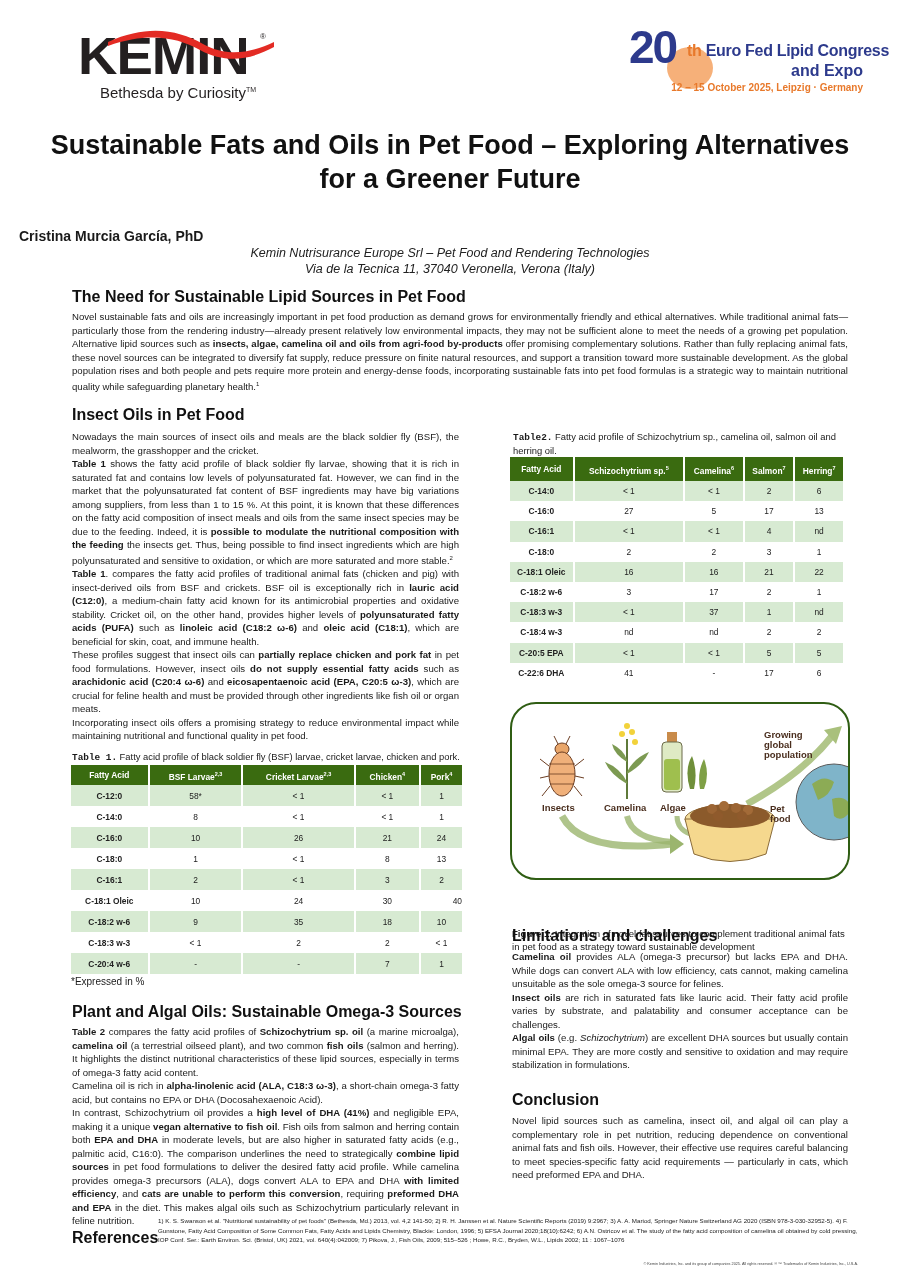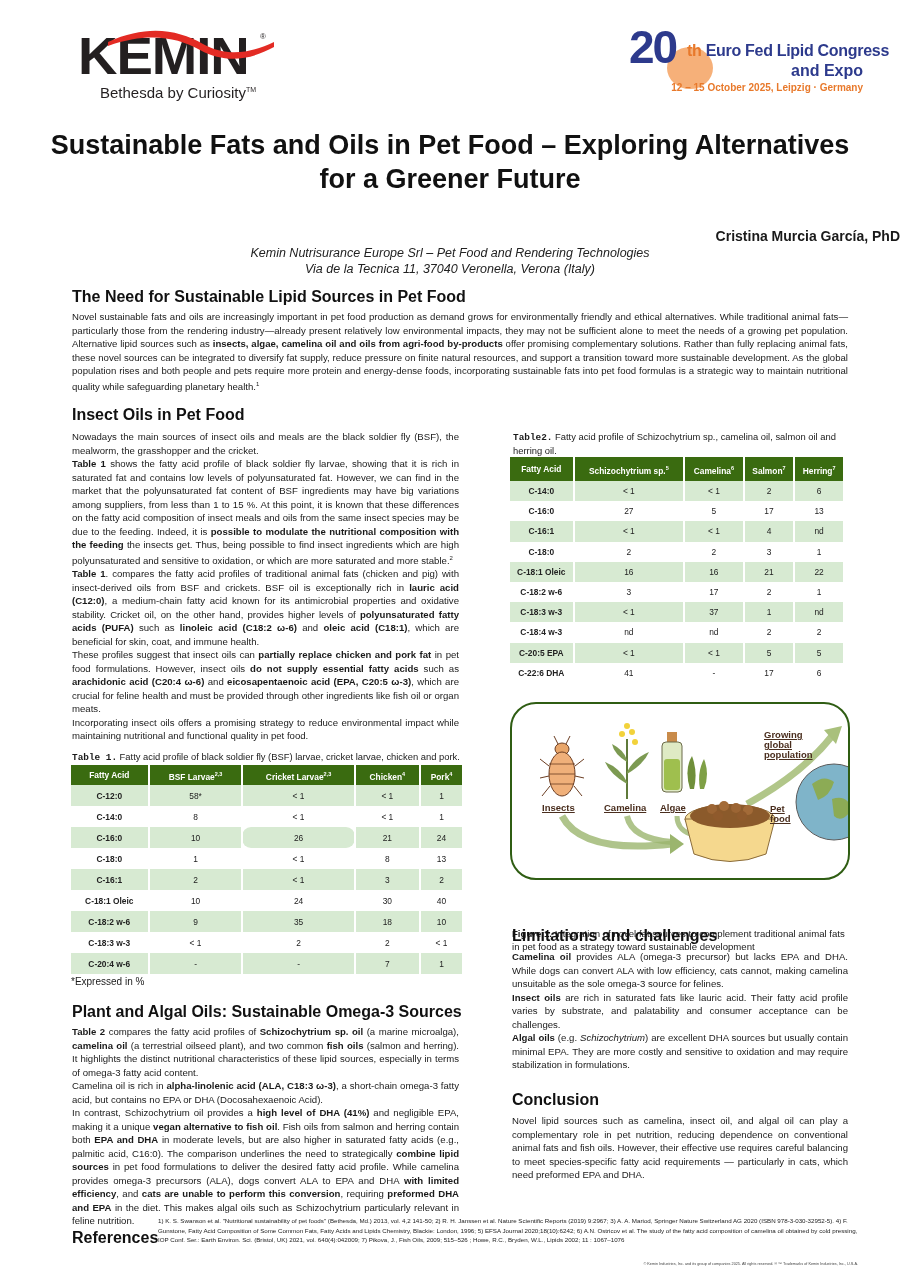--- a/index.html
+++ b/index.html
@@ -17,21 +17,21 @@
 
   .congress { left: 625px; top: 22px; width: 240px; height: 75px; }
   .cong-orb { position: absolute; left: 42px; top: 25px; width: 46px; height: 42px; border-radius: 50%; background: #f4a261; opacity: 0.85; }
   .cong-20 { position: absolute; left: 4px; top: 2px; font-family: "Liberation Sans", sans-serif; font-weight: 900; font-size: 46px; color: #2d3a8c; line-height: 1; letter-spacing: -2px; }
   .cong-line1 { position: absolute; left: 62px; top: 20px; font-size: 16px; color: #2d3a8c; font-weight: bold; white-space: nowrap; letter-spacing: -0.3px; }
   .cong-th { color: #e8792b; }
   .cong-line2 { position: absolute; right: 2px; top: 40px; font-size: 16px; color: #2d3a8c; font-weight: bold; white-space: nowrap; }
   .cong-line3 { position: absolute; right: 2px; top: 60px; font-size: 10px; color: #e8792b; font-weight: bold; white-space: nowrap; }
 
   .title { left: 40px; top: 128px; width: 820px; text-align: center; font-family: "Liberation Sans", sans-serif; font-weight: bold; font-size: 27px; line-height: 34px; color: #111; }
-  .author { left: 0; top: 228px; width: 900px; text-align: right; font-weight: bold; font-size: 14px; }
+  .author { left: 0; top: 228px; width: 900px; text-align: left; font-weight: bold; font-size: 14px; padding-left: 19px; }
   .affil { left: 0; width: 900px; text-align: center; font-style: italic; font-size: 12.5px; color: #222; }
 
   h2.sec { position: absolute; font-family: "Liberation Sans", sans-serif; font-weight: bold; font-size: 16px; color: #111; white-space: nowrap; }
   .para { position: absolute; font-size: 9.6px; line-height: 13.5px; text-align: justify; color: #1a1a1a; }
   .para b { font-weight: bold; }
   .para p { margin: 0; }
 
   
   .tcap { position: absolute; font-size: 9.4px; color: #1a1a1a; line-height: 12.5px; }
   .tcap b { font-weight: bold; font-family: Liberation Mono, monospace; }
@@ -40,21 +40,21 @@
   table.ft th:first-child { border-left: none; }
   table.ft th sup { font-size: 5.5px; }
   table.ft td { text-align: center; border-left: 2px solid #fff; color: #222; }
   table.ft td:first-child { font-weight: bold; border-left: none; }
   table.ft tr.shade td { background: #d7ead2; }
   table.ft tr.plain td { background: #ffffff; }
   .tnote { position: absolute; font-size: 10px; }
 
   
   .figure { left: 510px; top: 702px; width: 340px; height: 178px; border: 2px solid #2f5d13; border-radius: 26px; background: #fff; overflow: hidden; }
-  .fig-label { position: absolute; font-size: 9.5px; color: #4a2e1e; font-weight: bold; text-decoration: underline; }
+  .fig-label { position: absolute; font-size: 9.5px; color: #4a2e1e; font-weight: bold; }
   .figcap { left: 512px; top: 927px; width: 336px; font-size: 9.6px; line-height: 13px; }
   .figcap b { font-weight: bold; }
 
   .refs-h { left: 72px; top: 1229px; font-weight: bold; font-size: 16px; color: #111; }
   .refs { left: 158px; top: 1216px; width: 700px; font-size: 6.2px; line-height: 9.6px; color: #222; }
   .copyright { left: 540px; top: 1262px; width: 318px; text-align: right; font-size: 3.8px; color: #444; }
 </style>
 </head>
 <body>
 
@@ -116,21 +116,21 @@
       <tr class="plain">
         <td style="height: 21px;">C-14:0</td>
         <td style="height: 21px;">8</td>
         <td style="height: 21px;">&lt; 1</td>
         <td style="height: 21px;">&lt; 1</td>
         <td style="height: 21px;">1</td>
       </tr>
       <tr class="shade">
         <td style="height: 21px;">C-16:0</td>
         <td style="height: 21px;">10</td>
-        <td style="height: 21px; border-radius: 9px;">26</td>
+        <td style="height: 21px;">26</td>
         <td style="height: 21px;">21</td>
         <td style="height: 21px;">24</td>
       </tr>
       <tr class="plain">
         <td style="height: 21px;">C-18:0</td>
         <td style="height: 21px;">1</td>
         <td style="height: 21px;">&lt; 1</td>
         <td style="height: 21px;">8</td>
         <td style="height: 21px;">13</td>
       </tr>
@@ -139,21 +139,21 @@
         <td style="height: 21px;">2</td>
         <td style="height: 21px;">&lt; 1</td>
         <td style="height: 21px;">3</td>
         <td style="height: 21px;">2</td>
       </tr>
       <tr class="plain">
         <td style="height: 21px;">C-18:1 Oleic</td>
         <td style="height: 21px;">10</td>
         <td style="height: 21px;">24</td>
         <td style="height: 21px;">30</td>
-        <td style="height: 21px;">40</td>
+        <td style="height: 21px; text-align: right;">40</td>
       </tr>
       <tr class="shade">
         <td style="height: 21px;">C-18:2 w-6</td>
         <td style="height: 21px;">9</td>
         <td style="height: 21px;">35</td>
         <td style="height: 21px;">18</td>
         <td style="height: 21px;">10</td>
       </tr>
       <tr class="plain">
         <td style="height: 21px;">C-18:3 w-3</td>

